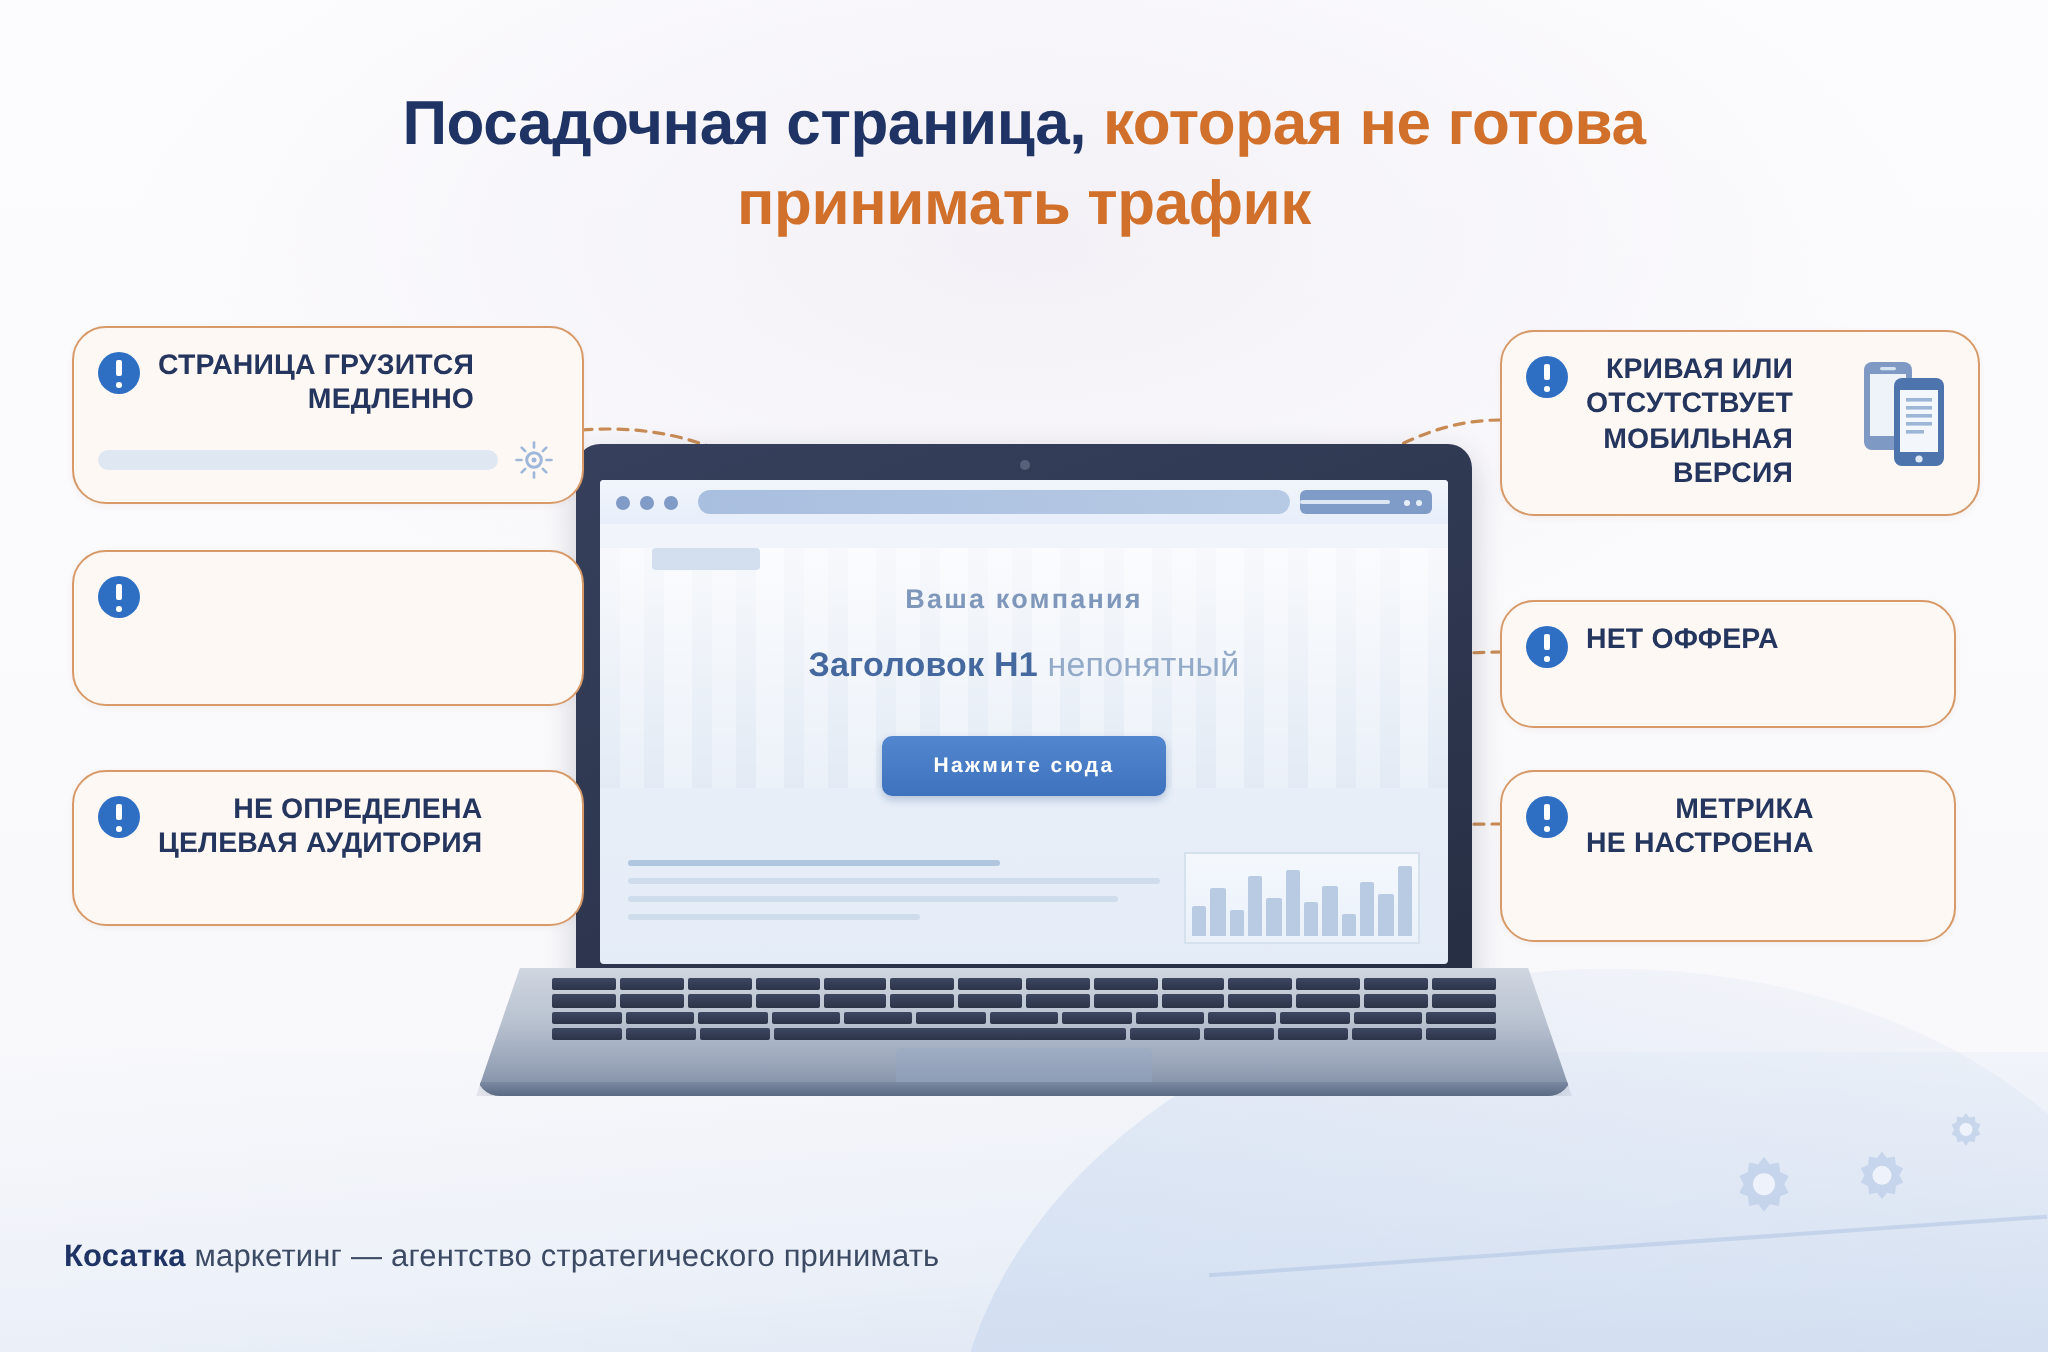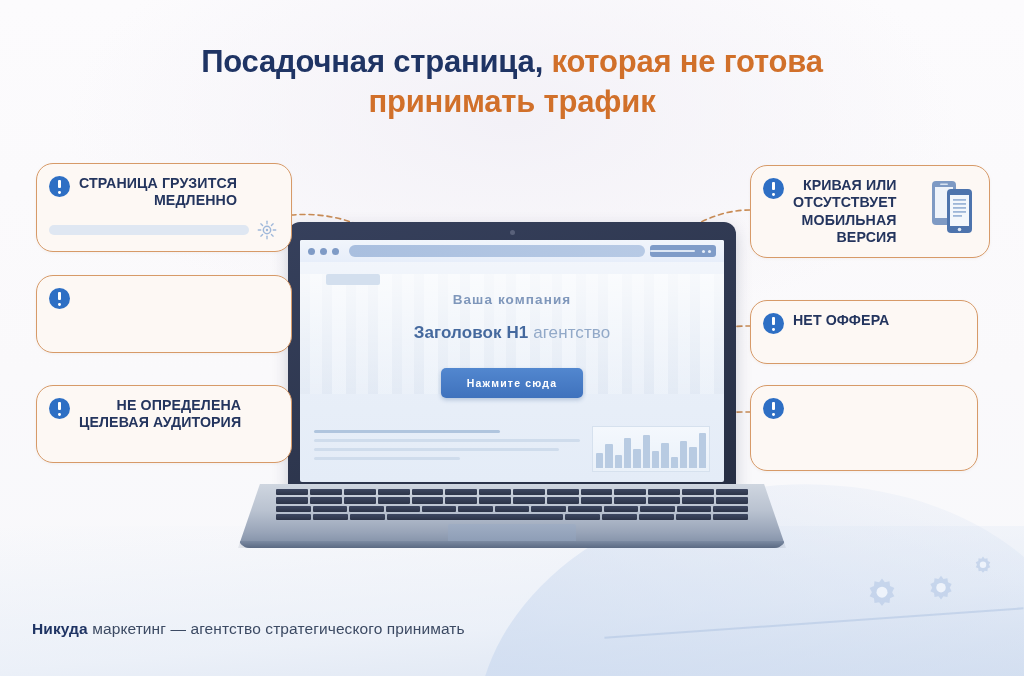--- a/index.html
+++ b/index.html
@@ -453,21 +453,21 @@
             <span class="d2"></span>
             <span class="d2"></span>
           </span>
         </div>
 
         <div class="page">
           <div class="logo-ph"></div>
           <div class="company">Ваша компания</div>
           <div class="h1">
             <span class="strong">Заголовок H1</span>
-            <span class="weak">агентство</span>
+            <span class="weak">непонятный</span>
           </div>
           <div class="cta">Нажмите сюда</div>
         </div>
 
         <div class="lower">
           <div class="txt-lines">
             <div class="l dark" style="width:70%"></div>
             <div class="l" style="width:100%"></div>
             <div class="l" style="width:92%"></div>
             <div class="l" style="width:55%"></div>
@@ -636,20 +636,24 @@
   <div class="card" style="left:750px; top:300px; width:228px; height:64px;">
     <div class="card-head">
       <span class="warn"></span>
       <span class="card-text">Нет оффера</span>
     </div>
   </div>
 
   <div class="card" style="left:750px; top:385px; width:228px; height:86px;">
     <div class="card-head">
       <span class="warn"></span>
+      <span class="card-text">
+        <span>Метрика</span><br>
+        <span>не настроена</span>
+      </span>
     </div>
   </div>
 
   <div class="footer">
-    <b>Никуда</b><span> маркетинг — агентство стратегического принимать</span>
+    <b>Косатка</b><span> маркетинг — агентство стратегического принимать</span>
   </div>
 
 </div>
 
 </body></html>

